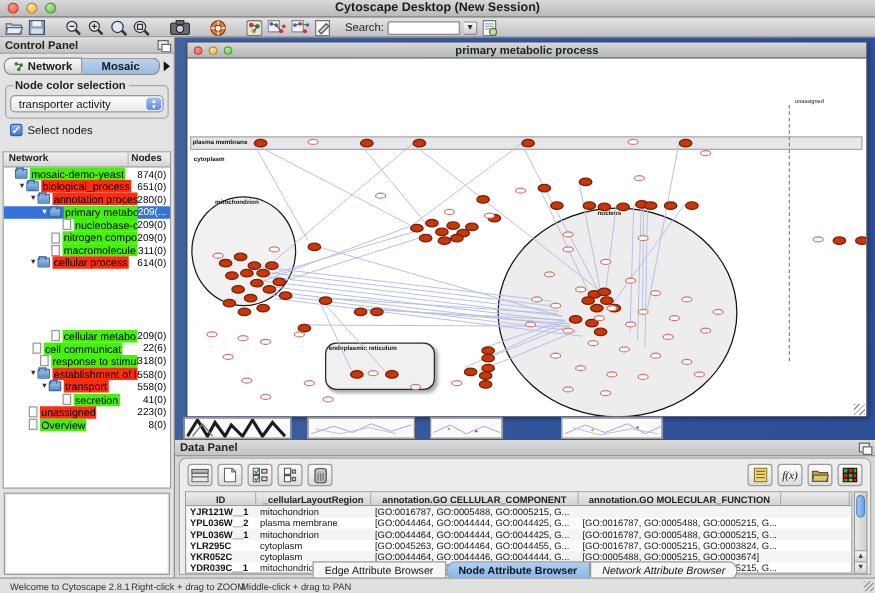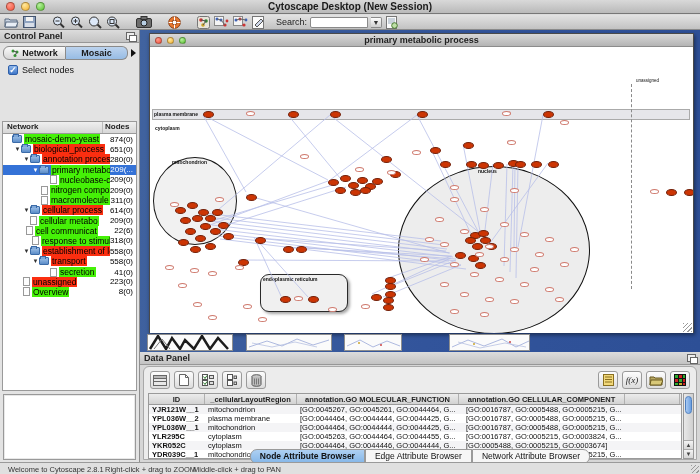--- a/index.html
+++ b/index.html
@@ -106,21 +106,21 @@
   .dp-row { display:flex; height:9px; line-height:9px; white-space:nowrap; color:#111; }
   .dp-row:nth-child(odd) { background:#f4f4f6; }
   .dp-row div { overflow:hidden; padding-left:3px; }
   .dp-row div:first-child { font-weight:bold; }
   #dp-scroll { position:absolute; right:2px; top:26px; width:11px; height:66px; background:linear-gradient(90deg,#e8e8e8,#d0d0d0); border:1px solid #9a9a9a; }
   #dp-thumb { position:absolute; left:1px; top:2px; width:7px; height:18px; border-radius:4px; background:linear-gradient(90deg,#a8c9f2,#6b9fe0); border:1px solid #4d7fc0; }
   .scroll-arrow { position:absolute; left:0; width:9px; height:9px; font-size:6px; text-align:center; line-height:9px; color:#444; background:linear-gradient(#f4f4f4,#d6d6d6); border-top:1px solid #aaa; }
   #browser-tabs { position:absolute; left:0; right:0; bottom:-5px; display:flex; justify-content:center; }
   .btab { font-size:8.5px; padding:1px 9px 2px 9px; border:1px solid #9a9a9a; background:#f6f6f6; color:#111; }
   .btab.first { border-radius:7px 0 0 7px; }
-  .btab.last { border-radius:0 7px 7px 0; }
+  .btab.last { border-radius:0 7px 7px 0;font-style:italic; }
   .btab.sel { background:linear-gradient(#aed0f2,#84b6e8); font-weight:bold; }
 
   
   #status-bar { position:absolute; left:0; top:462px; width:700px; height:12px; background:#e0e0e0; border-top:1px solid #9a9a9a; font-size:7.5px; color:#333; }
   #status-bar span { position:absolute; top:2px; }
   #status-grip { position:absolute; right:1px; bottom:1px; width:8px; height:8px;
     background:repeating-linear-gradient(135deg,#9a9a9a 0 1px,transparent 1px 3px); }
 </style>
 </head>
 <body>
@@ -265,20 +265,27 @@
             <line x1="2" y1="2" x2="6" y2="3" stroke="#555"></line>
             <line x1="6" y1="3" x2="4" y2="6.5" stroke="#555"></line>
           </svg>
         <span>Network</span>
       </div>
       <div class="cp-tab sel">
         <span>Mosaic</span>
       </div>
       <div id="tab-arrow"></div>
     </div>
+    <fieldset id="color-fieldset">
+      <legend>Node color selection</legend>
+      <div id="color-select">
+        <span>transporter activity</span>
+        <span class="stepper">▲<br>▼</span>
+      </div>
+    </fieldset>
     <div id="select-nodes-row">
       <div id="select-nodes-cb">✓</div>
       <span id="select-nodes-label">Select nodes</span>
     </div>
     <div id="tree-box">
       <div id="tree-head">
         <div class="c1">Network</div>
         <div class="c2">Nodes</div>
       </div>
       <div id="tree-rows">
@@ -323,21 +330,21 @@
             <span class="ic file"></span>
             <span class="lbl green">macromolecule</span>
             <span class="cnt">311(0)</span>
           </div>
           <div class="trow" style="padding-left: 20px;">
             <span class="exp">▼</span>
             <span class="ic folder"></span>
             <span class="lbl red">cellular process</span>
             <span class="cnt">614(0)</span>
           </div>
-          <div class="trow" style="padding-left: 18px;">
+          <div class="trow" style="padding-left: 29px; margin-top: 48px;">
             <span class="exp"></span>
             <span class="ic file"></span>
             <span class="lbl green">cellular metabo</span>
             <span class="cnt">209(0)</span>
           </div>
           <div class="trow" style="padding-left: 14px;">
             <span class="exp"></span>
             <span class="ic file"></span>
             <span class="lbl green">cell communicat</span>
             <span class="cnt">22(6)</span>
@@ -353,21 +360,21 @@
             <span class="ic folder"></span>
             <span class="lbl red">establishment of lo</span>
             <span class="cnt">558(0)</span>
           </div>
           <div class="trow" style="padding-left: 29px;">
             <span class="exp">▼</span>
             <span class="ic folder"></span>
             <span class="lbl red">transport</span>
             <span class="cnt">558(0)</span>
           </div>
-          <div class="trow" style="padding-left: 38px; align-items: flex-end;">
+          <div class="trow" style="padding-left: 38px;">
             <span class="exp"></span>
             <span class="ic file"></span>
             <span class="lbl green">secretion</span>
             <span class="cnt">41(0)</span>
           </div>
           <div class="trow" style="padding-left: 11px;">
             <span class="exp"></span>
             <span class="ic file"></span>
             <span class="lbl red">unassigned</span>
             <span class="cnt">223(0)</span>
@@ -677,29 +684,28 @@
               <rect x="1" y="9" width="3" height="2" fill="#2fae2f"></rect>
               <rect x="5" y="9" width="3" height="2" fill="#caa52a"></rect>
               <rect x="9" y="9" width="2" height="2" fill="#c22"></rect>
             </svg>
           </div>
       </div>
       <div id="dp-table">
         <div id="dp-thead">
             <div style="width: 56px;">ID</div>
             <div style="width: 92px;">_cellularLayoutRegion</div>
+            <div style="width: 166px;">annotation.GO CELLULAR_COMPONENT</div>
             <div style="width: 162px;">annotation.GO MOLECULAR_FUNCTION</div>
-            <div style="width: 166px;">annotation.GO CELLULAR_COMPONENT</div>
             <div style="width: 55px;"></div>
           </div>
         <div id="dp-tbody">
             <div class="dp-row">
               <div style="width: 56px;">YJR121W__1</div>
               <div style="width: 92px;">mitochondrion</div>
-              <div style="width: 166px;">[GO:0045267, GO:0045261, GO:0044464, G...</div>
               <div style="width: 162px;">[GO:0016787, GO:0005488, GO:0005215, G...</div>
               <div style="width: 55px;"></div>
             </div>
             <div class="dp-row">
               <div style="width: 56px;">YPL036W__2</div>
               <div style="width: 92px;">plasma membrane</div>
               <div style="width: 166px;">[GO:0044464, GO:0044444, GO:0044425, G...</div>
               <div style="width: 162px;">[GO:0016787, GO:0005488, GO:0005215, G...</div>
               <div style="width: 55px;"></div>
             </div>
@@ -732,22 +738,22 @@
               <div style="width: 55px;"></div>
             </div>
           </div>
       </div>
       <div id="dp-scroll">
         <div id="dp-thumb"></div>
         <div class="scroll-arrow" style="bottom:9px;">▲</div>
         <div class="scroll-arrow" style="bottom:0;">▼</div>
       </div>
       <div id="browser-tabs">
+          <div class="btab">Edge Attribute Browser</div>
           <div class="btab first sel">Node Attribute Browser</div>
-          <div class="btab">Edge Attribute Browser</div>
           <div class="btab last">Network Attribute Browser</div>
         </div>
     </div>
   </div>
 
   <div id="status-bar">
     <span style="left:8px;">Welcome to Cytoscape 2.8.1</span>
     <span style="left:105px;">Right-click + drag to ZOOM</span>
     <span style="left:193px;">Middle-click + drag to PAN</span>
     <div id="status-grip"></div>

